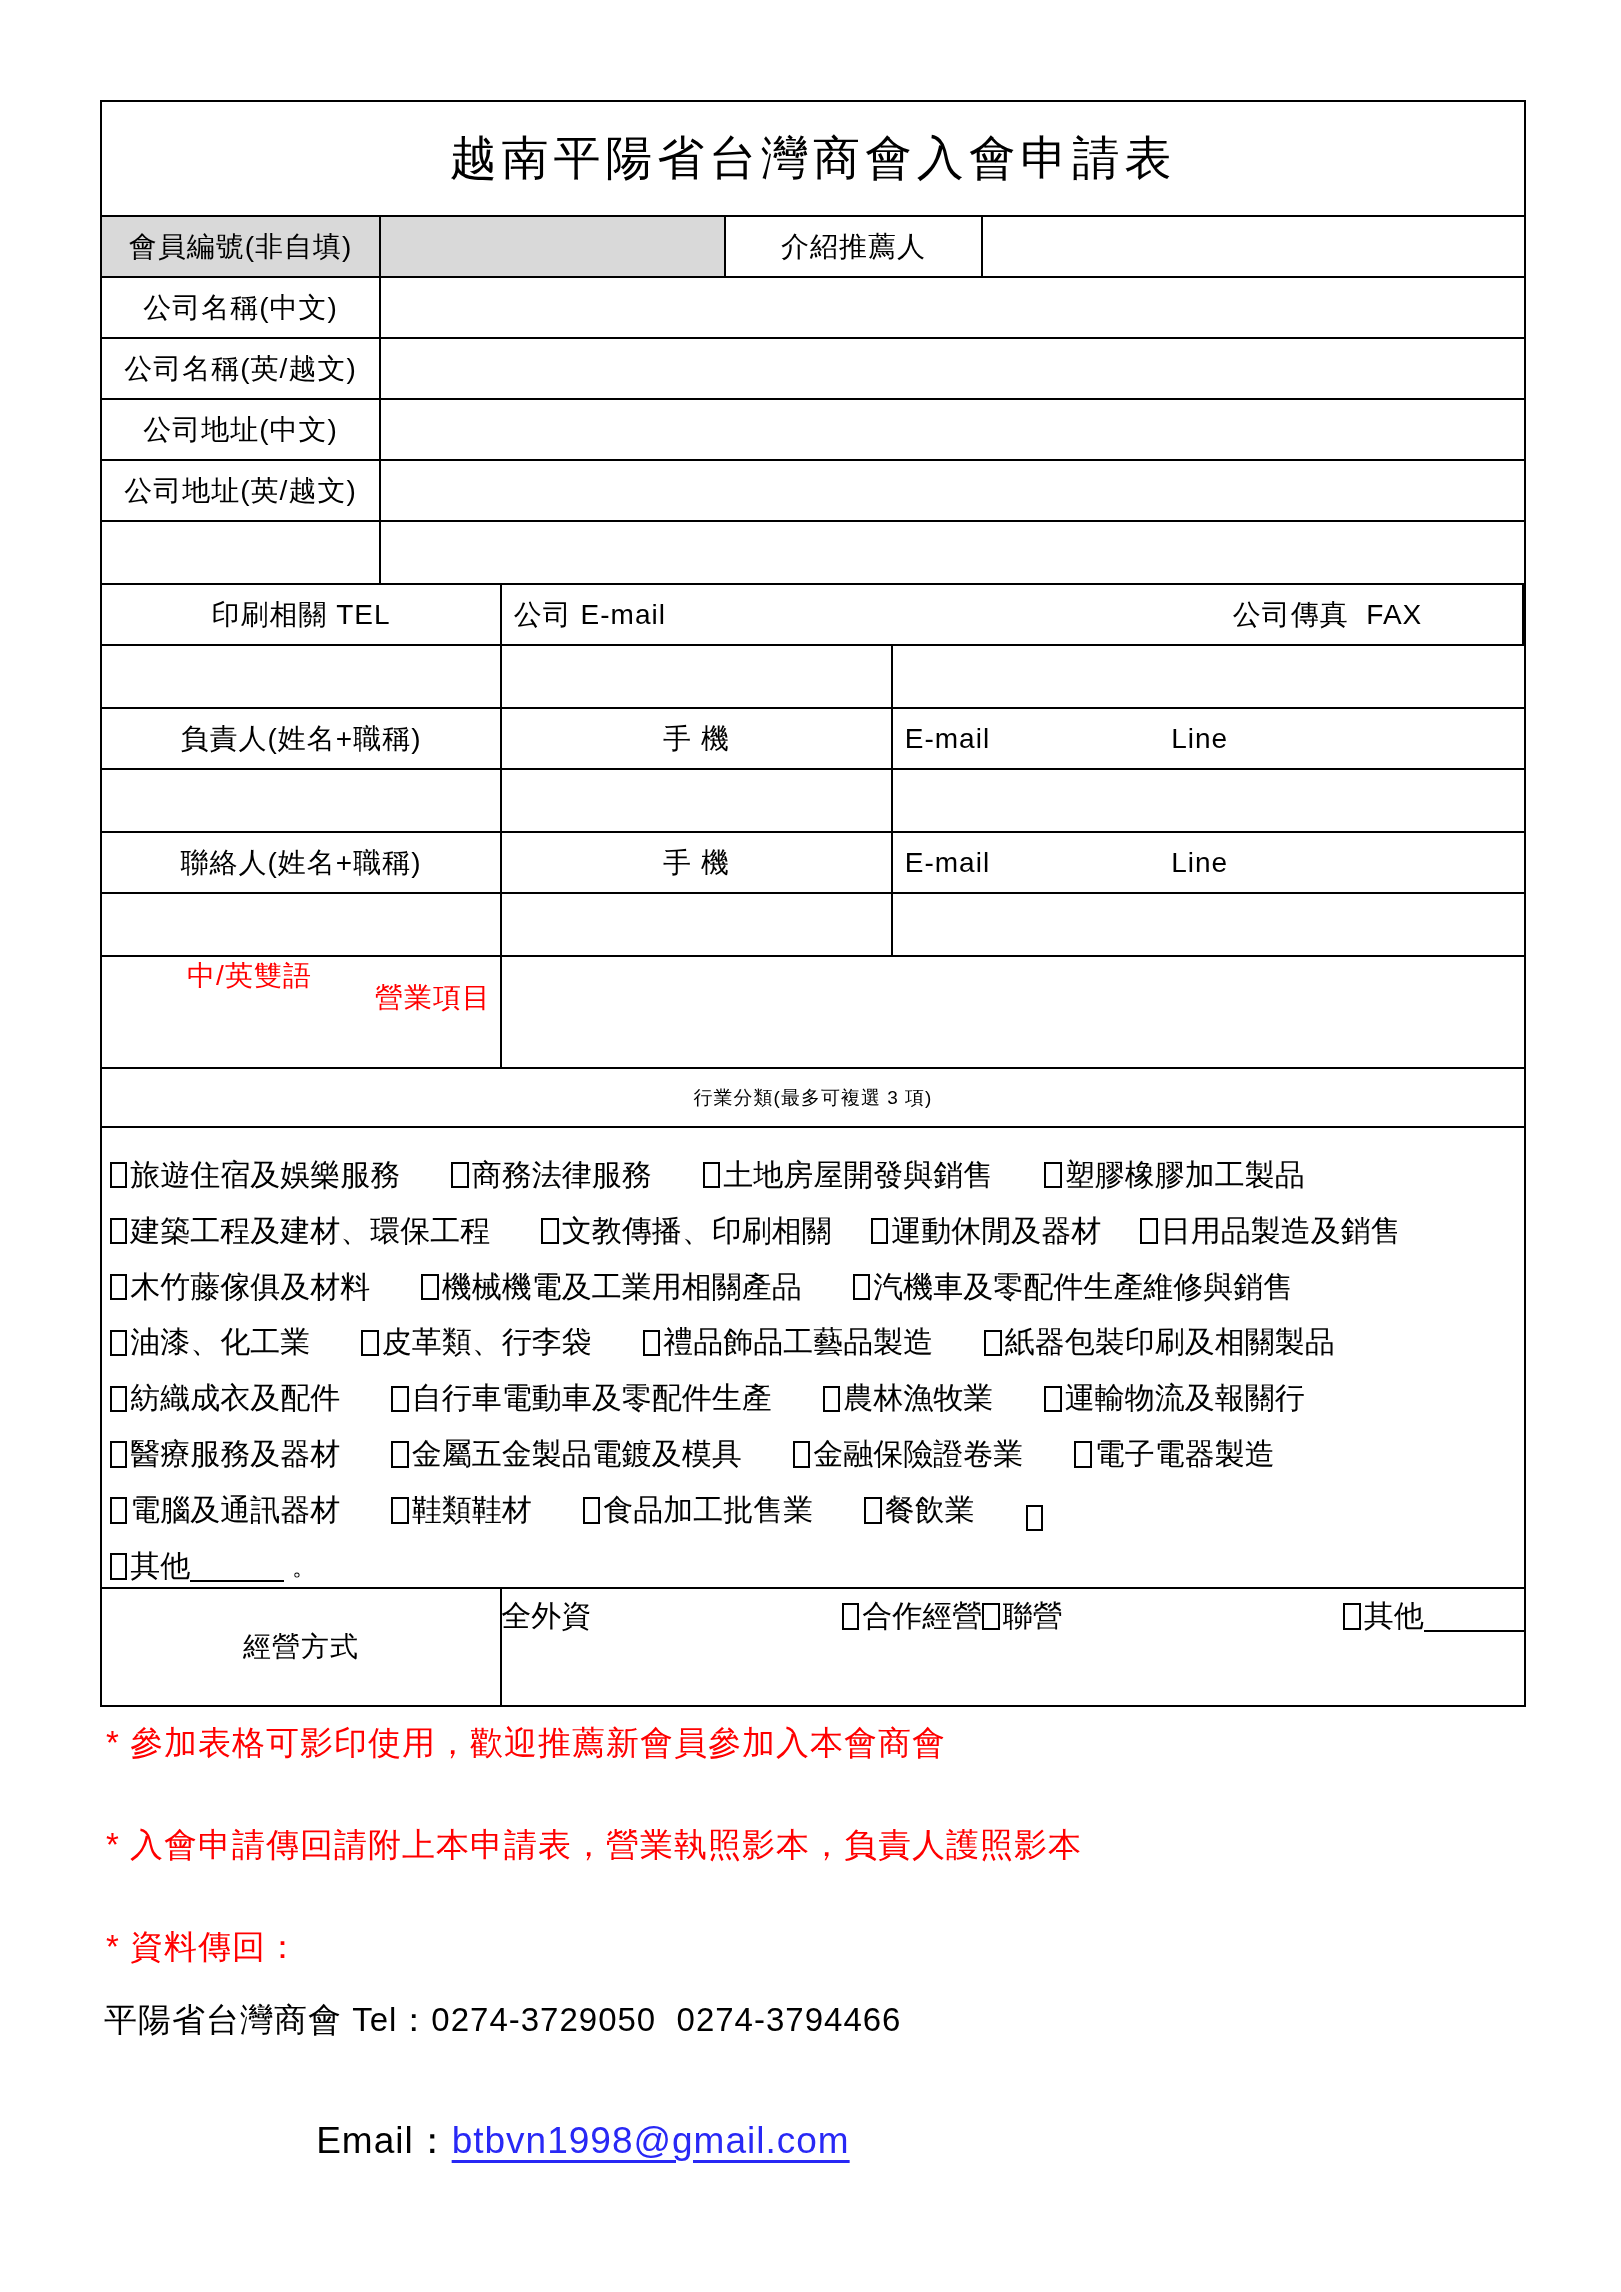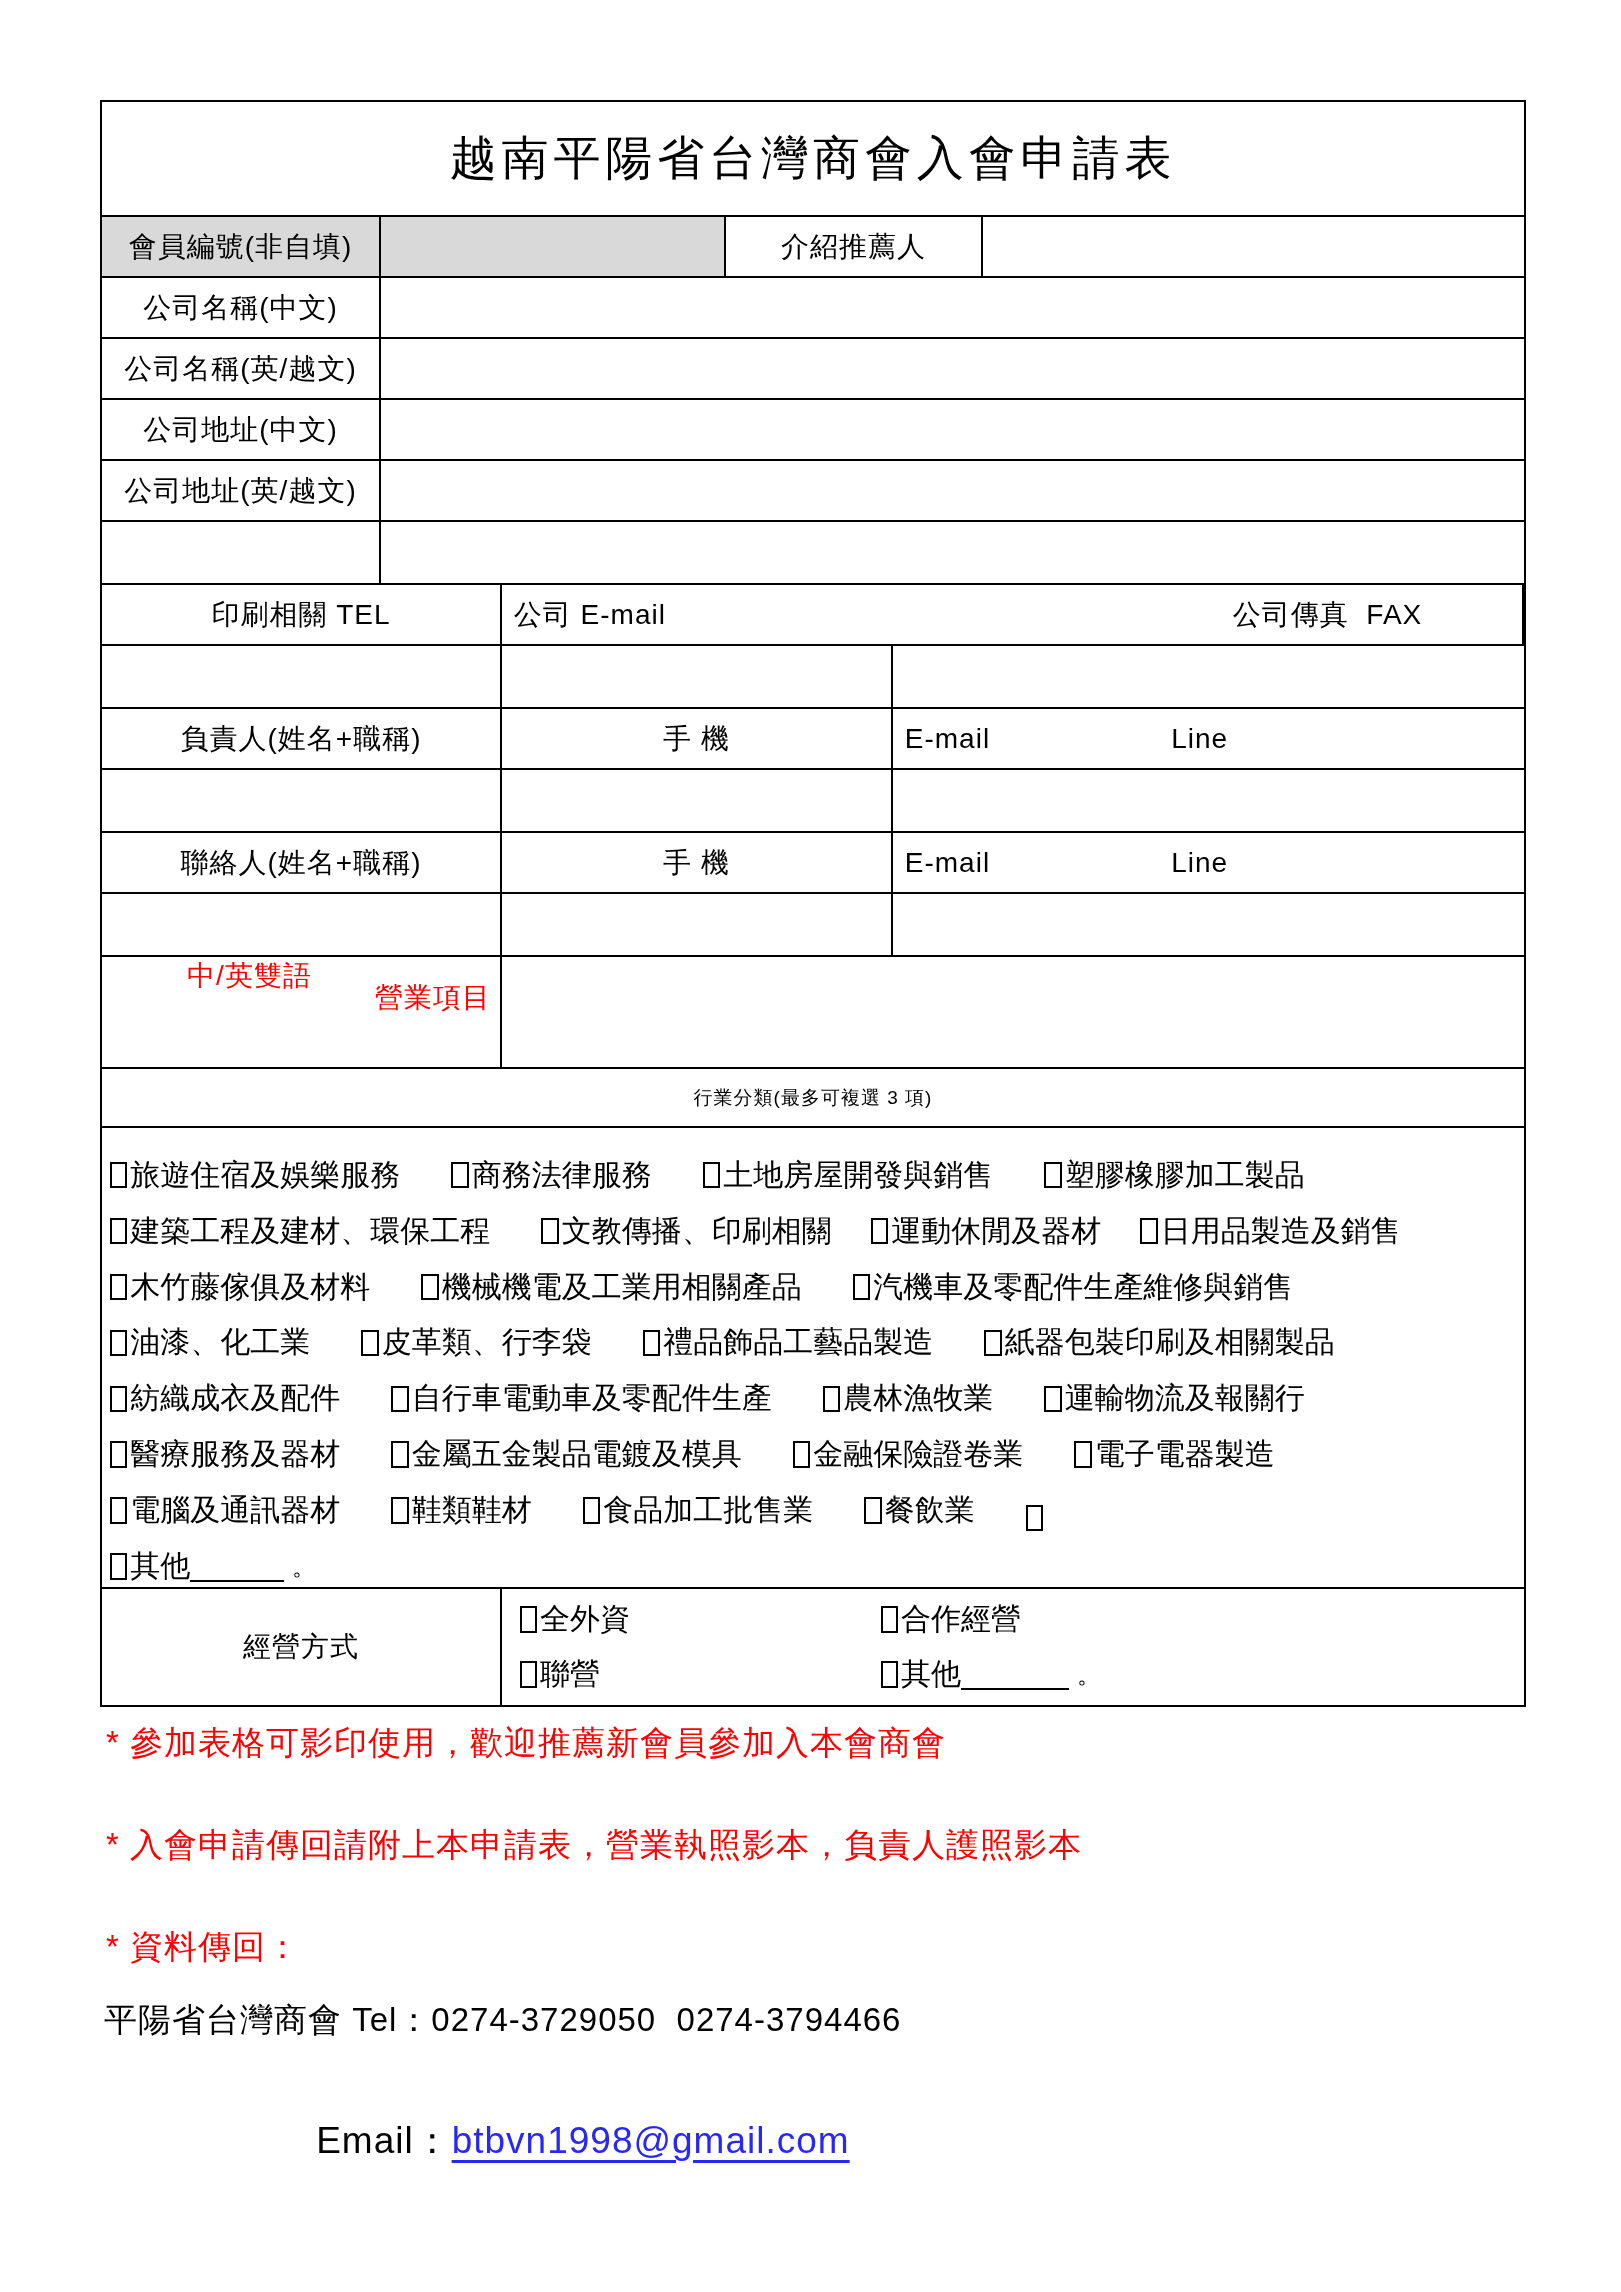--- a/index.html
+++ b/index.html
@@ -73,21 +73,21 @@
   .ind-item.tight { margin-right: 39px; }
   .blank {
     display: inline-block; width: 94px; height: 29px;
     border-bottom: 2.9px solid #000; flex: 0 0 auto;
   }
   .period { font-size: 23.5px; margin-left: 7.8px; }
 
   
   .r-op { height: 116px; }
   .op-cell {
-    flex-direction: column; align-items: flex-start; justify-content: center;
+    flex-direction: row; align-items: flex-start; justify-content: center;
     font-size: 30px; letter-spacing: 0; padding-left: 17.6px;
   }
   .op-line { display: flex; align-items: center; height: 55px; white-space: nowrap; }
   .op-first { display: inline-flex; align-items: center; width: 361px; }
   .op-second { display: inline-flex; align-items: center; }
 
   
   .note {
     position: absolute; left: 106px;
     color: #ff0000; font-size: 33px; letter-spacing: 1px; white-space: pre;

